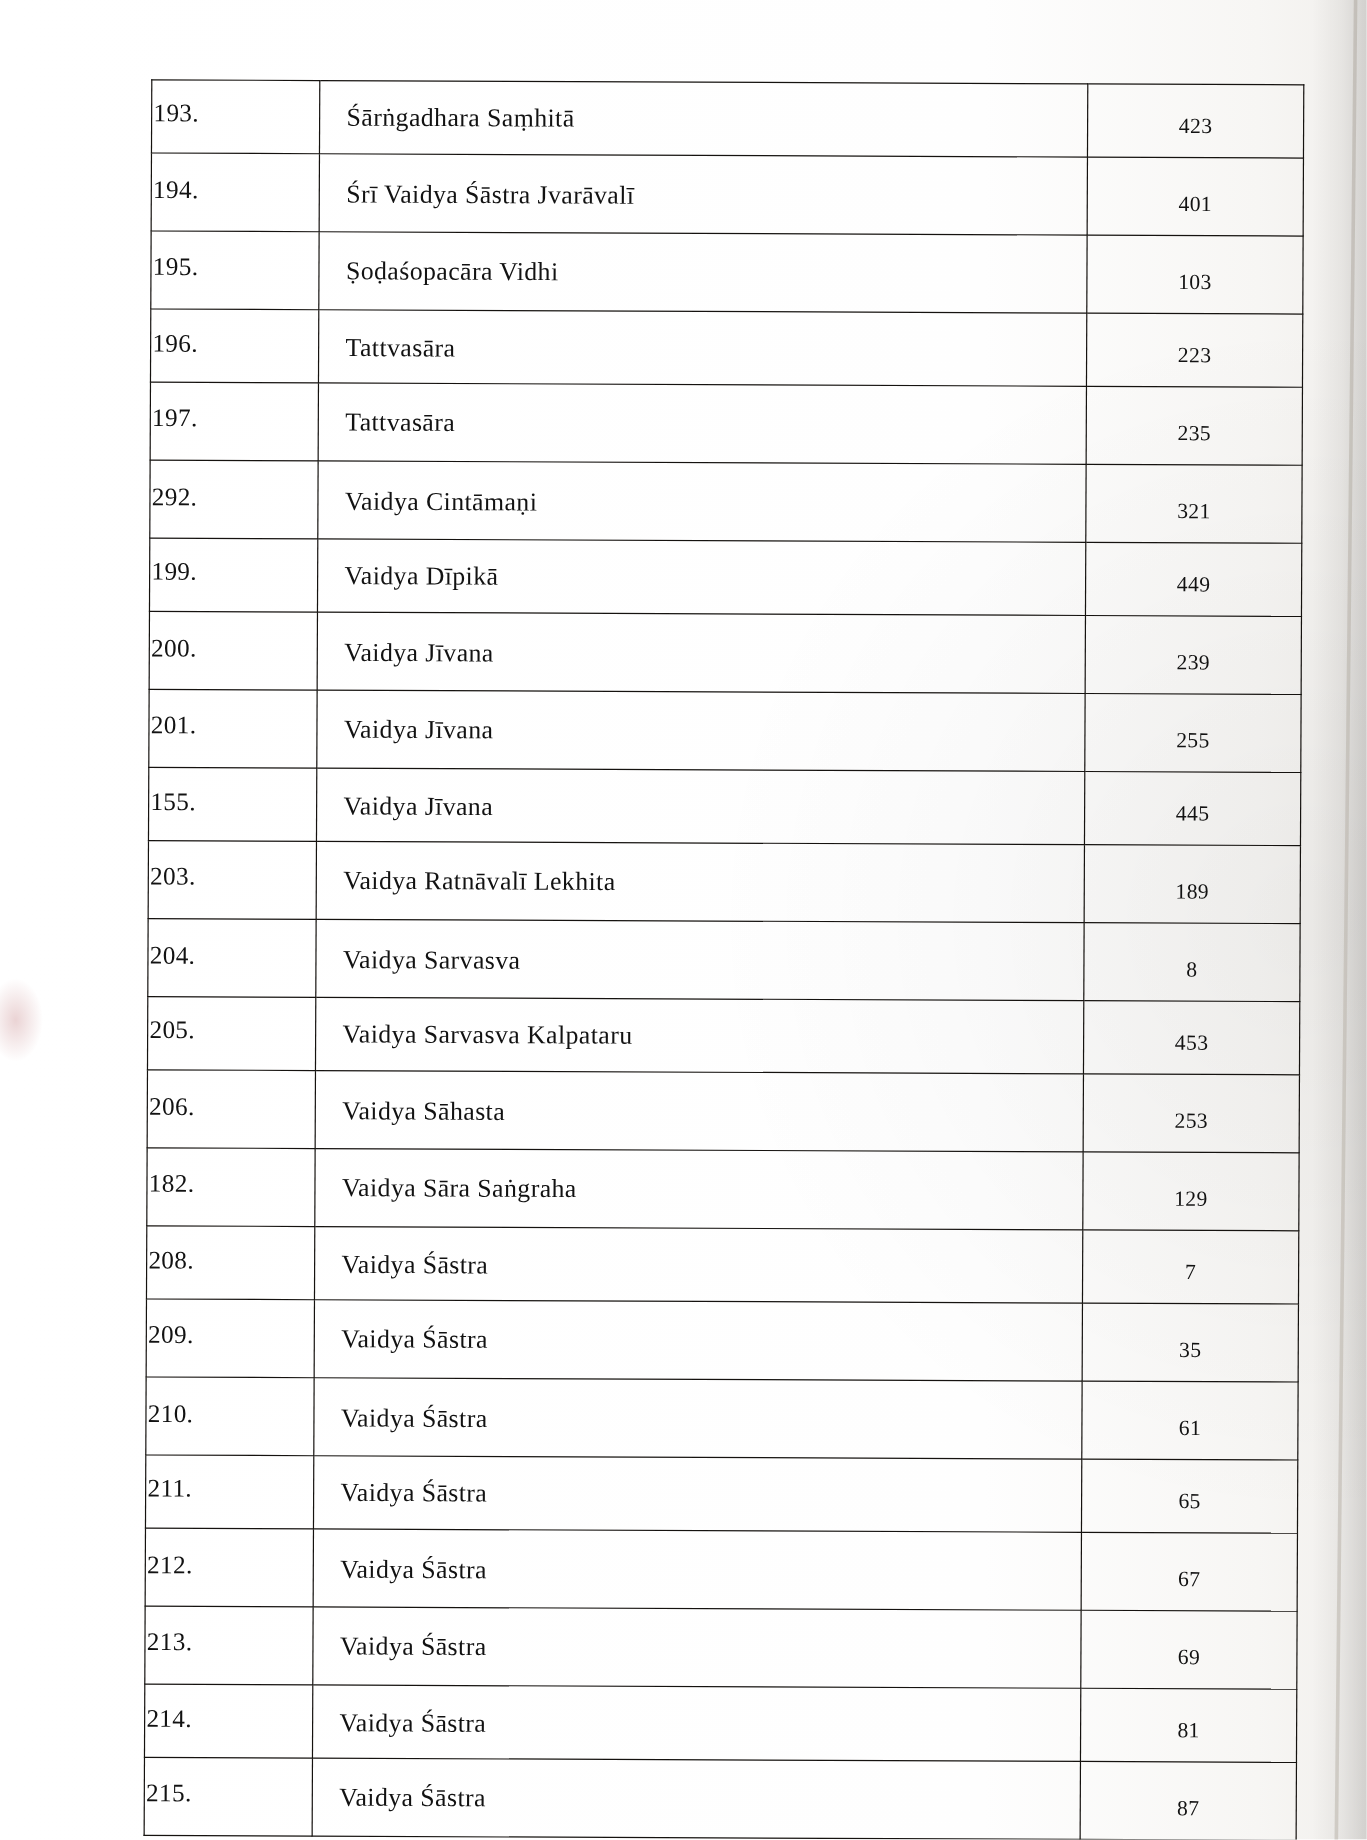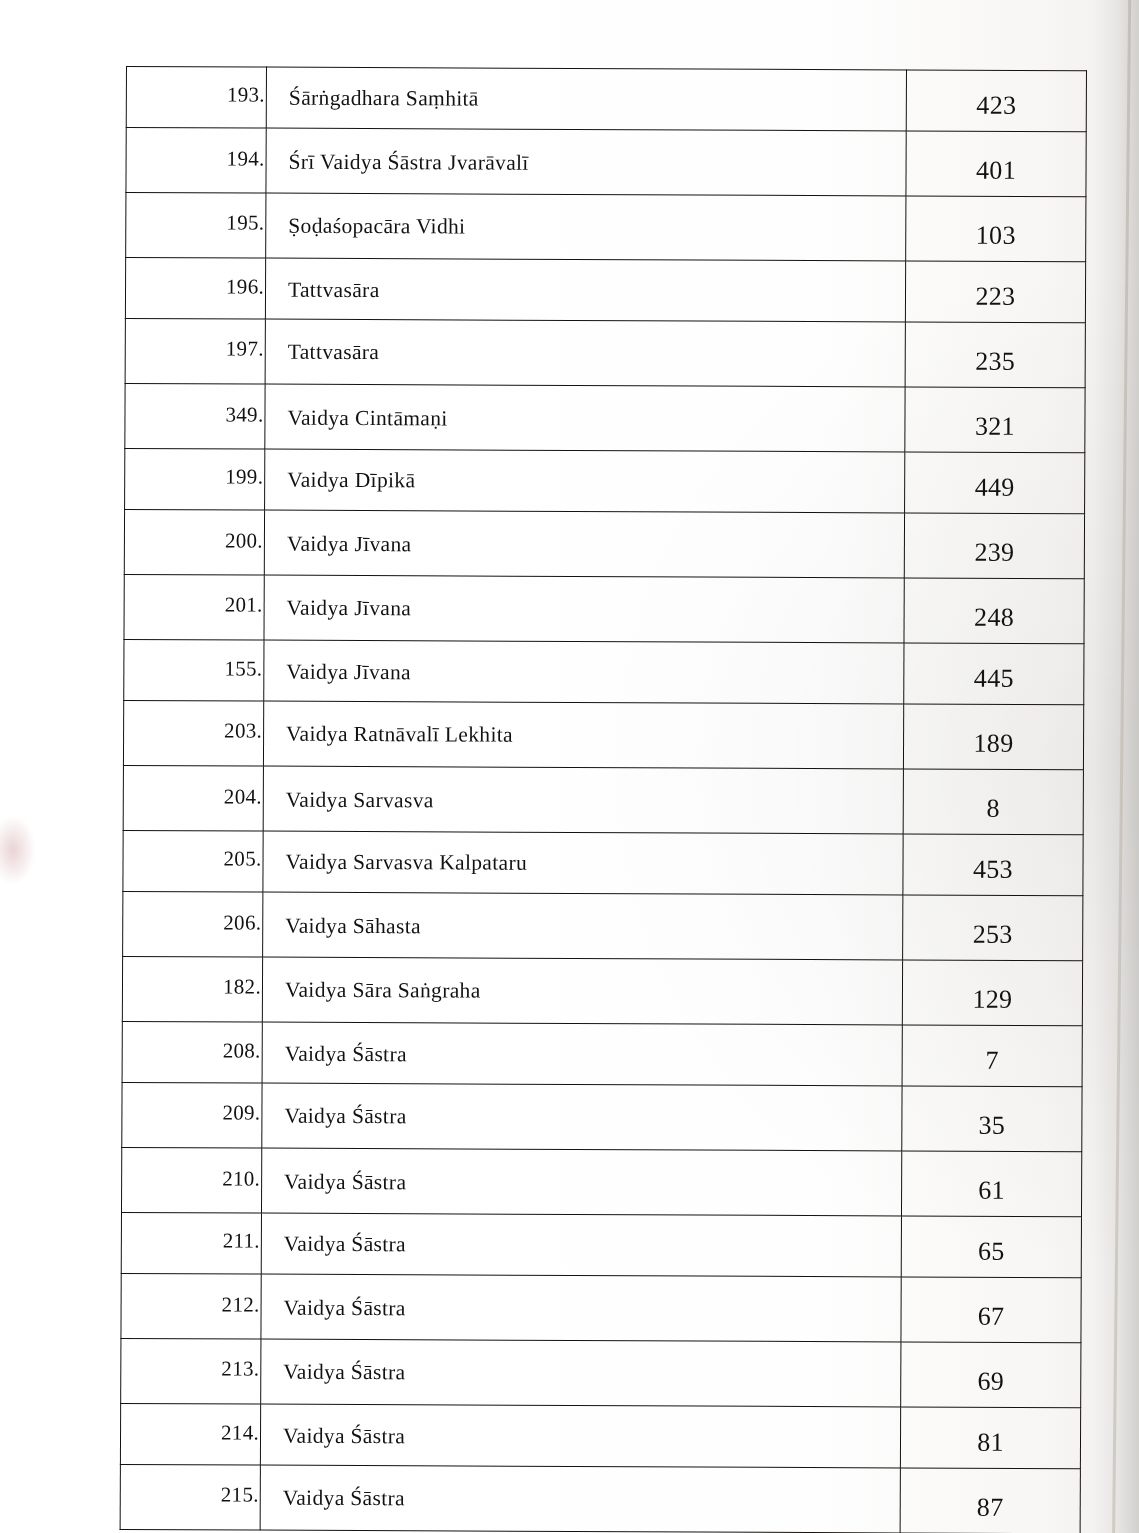--- a/index.html
+++ b/index.html
@@ -73,34 +73,34 @@
     border: 1.6px solid #15120f;
     height: 49px;
     vertical-align: middle;
     background: transparent;
   }
   col.c-num   { width: 140px; }
   col.c-title { width: 640px; }
   col.c-page  { width: 180px; }
 
   td.num {
-    text-align: right;
+    text-align: left;
     font-size: 21px;
     letter-spacing: .3px;
     padding-bottom: 4px;
   }
   td.title {
     font-size: 21.5px;
     padding-left: 22px;
     letter-spacing: .35px;
     white-space: nowrap;
   }
   td.page {
     text-align: center;
-    font-size: 26px;
+    font-size: 18px;
     padding-top: 14px;
     letter-spacing: .3px;
   }
 
   
   tr:nth-child(odd) td.num    { transform: translateY(-1px); }
   tr:nth-child(even) td.title { transform: translateY(1px); }
 
   .pg-shift-a td.page { padding-top: 10px; }
   .pg-shift-b td.page { }
@@ -138,38 +138,38 @@
           <td class="num">196.</td>
           <td class="title">Tattvasāra</td>
           <td class="page">223</td>
         </tr>
         <tr class="pg-shift-b">
           <td class="num">197.</td>
           <td class="title">Tattvasāra</td>
           <td class="page">235</td>
         </tr>
         <tr class="">
-          <td class="num">349.</td>
+          <td class="num">292.</td>
           <td class="title">Vaidya Cintāmaṇi</td>
           <td class="page">321</td>
         </tr>
         <tr class="pg-shift-a">
           <td class="num">199.</td>
           <td class="title">Vaidya Dīpikā</td>
           <td class="page">449</td>
         </tr>
         <tr class="pg-shift-b">
           <td class="num">200.</td>
           <td class="title">Vaidya Jīvana</td>
           <td class="page">239</td>
         </tr>
         <tr class="">
           <td class="num">201.</td>
           <td class="title">Vaidya Jīvana</td>
-          <td class="page">248</td>
+          <td class="page">255</td>
         </tr>
         <tr class="pg-shift-a">
           <td class="num">155.</td>
           <td class="title">Vaidya Jīvana</td>
           <td class="page">445</td>
         </tr>
         <tr class="pg-shift-b">
           <td class="num">203.</td>
           <td class="title">Vaidya Ratnāvalī Lekhita</td>
           <td class="page">189</td>

